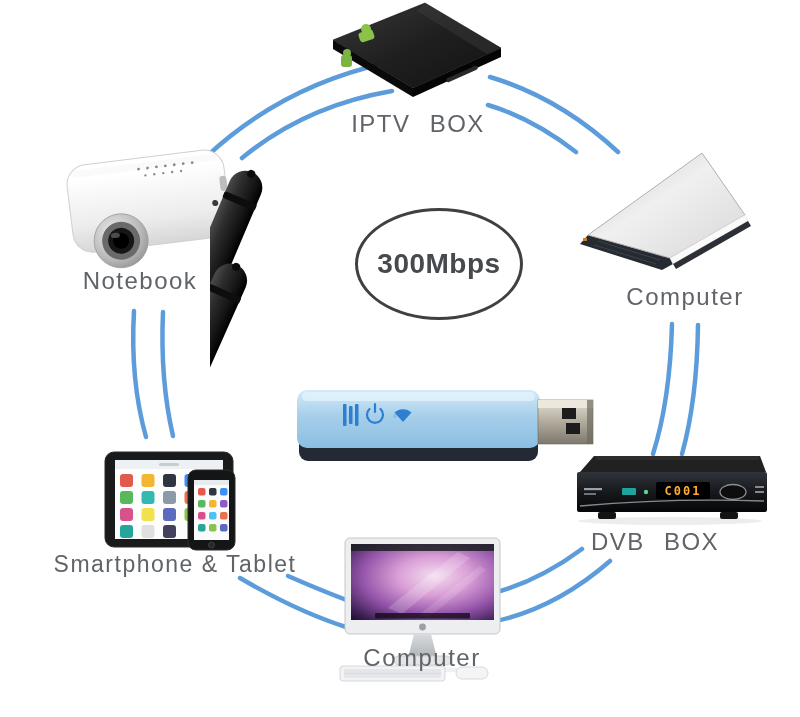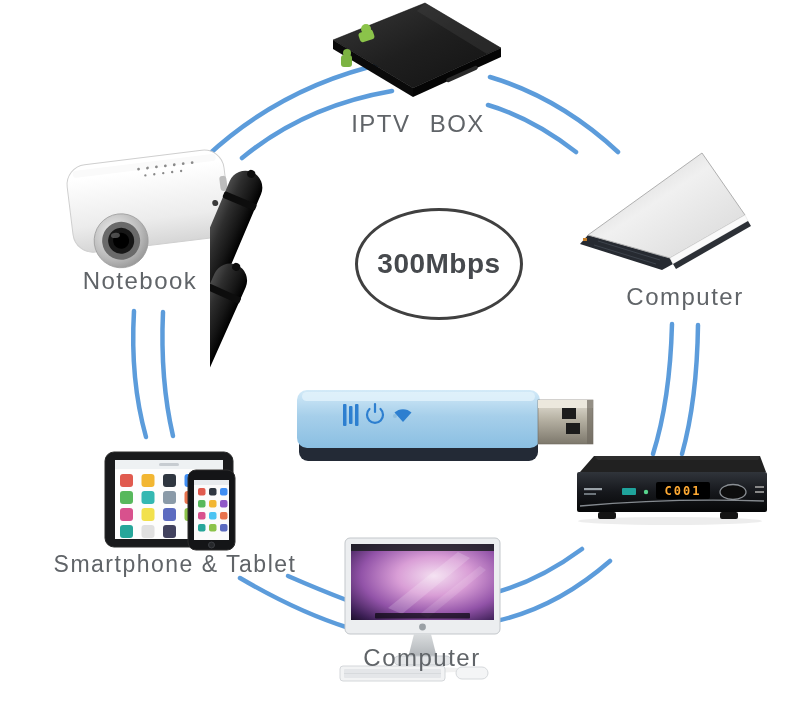--- a/index.html
+++ b/index.html
@@ -333,16 +333,17 @@
     </g>
   </svg>
 
   <div class="speed-badge">
     <span>300Mbps</span>
   </div>
 
   <div class="dev-label label-iptv wide-gap">IPTV BOX</div>
   <div class="dev-label label-projector">Notebook</div>
   <div class="dev-label label-notebook">Computer</div>
+  <div class="dev-label label-dvb wide-gap">DVB BOX</div>
   <div class="dev-label label-computer">Computer</div>
   <div class="dev-label label-mobile">Smartphone &amp; Tablet</div>
 
 </div>
 
 </body></html>

